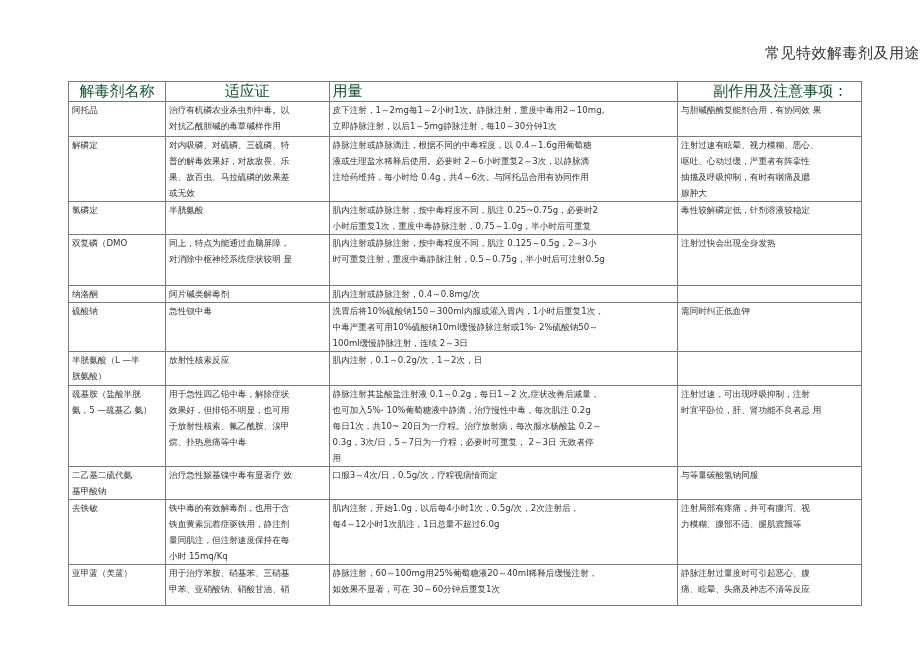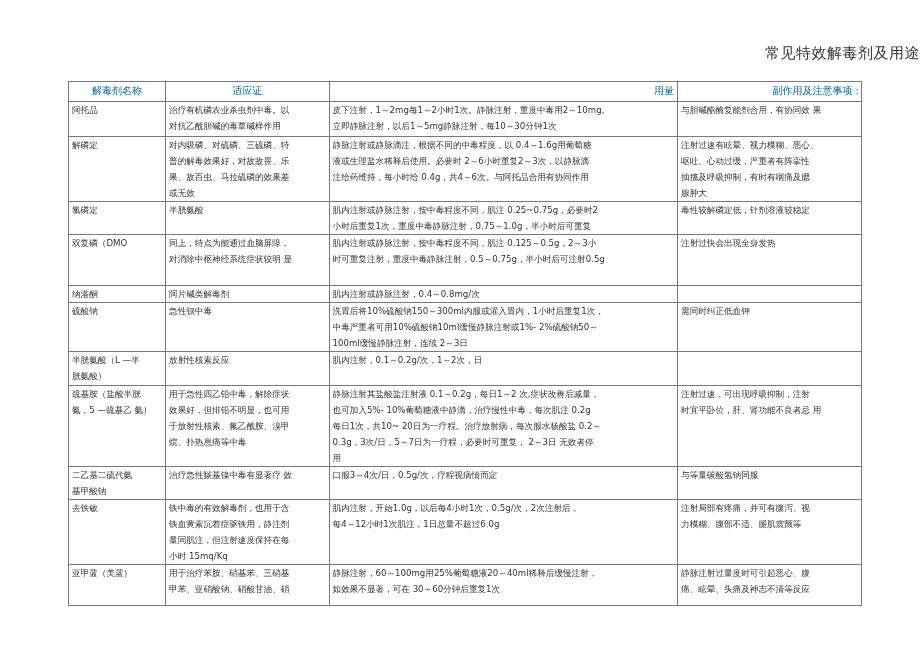--- a/index.html
+++ b/index.html
@@ -5,25 +5,25 @@
   html, body { margin:0; padding:0; background:#ffffff; }
   body { width:920px; height:651px; position:relative; overflow:hidden;
          font-family:"DejaVu Sans", "Liberation Sans", sans-serif; color:#2a2a2a; }
   .title { position:absolute; top:44px; left:0; width:920px; text-align:right;
            font-size:15px; color:#333; letter-spacing:0.5px; }
   table { position:absolute; top:81px; left:68px; width:794px; border-collapse:collapse;
           table-layout:fixed; }
   td, th { border:1px solid #7a7a7a; vertical-align:top; padding:0 3px;
            font-size:8.6px; line-height:16px; font-weight:normal; overflow:hidden;
            color:#333; }
-  th { font-size:10px; line-height:18px; color:#0369a1; }
+  th { font-size:15px; line-height:18px; color:#14532d; }
   th.c0 { text-align:center; }
   th.c1 { text-align:center; }
-  th.c2 { text-align:right; }
-  th.c3 { text-align:right; padding-right:2px; }
+  th.c2 { text-align:left; }
+  th.c3 { text-align:right; padding-right:18px; }
   td .ln { display:block; white-space:nowrap; }
   td.dose { }
   .col0 { width:95px; } .col1 { width:160px; } .col2 { width:341px; } .col3 { width:180px; }
 </style>
 </head>
 <body>
 
 <div class="title">常见特效解毒剂及用途</div>
 
 <table>

